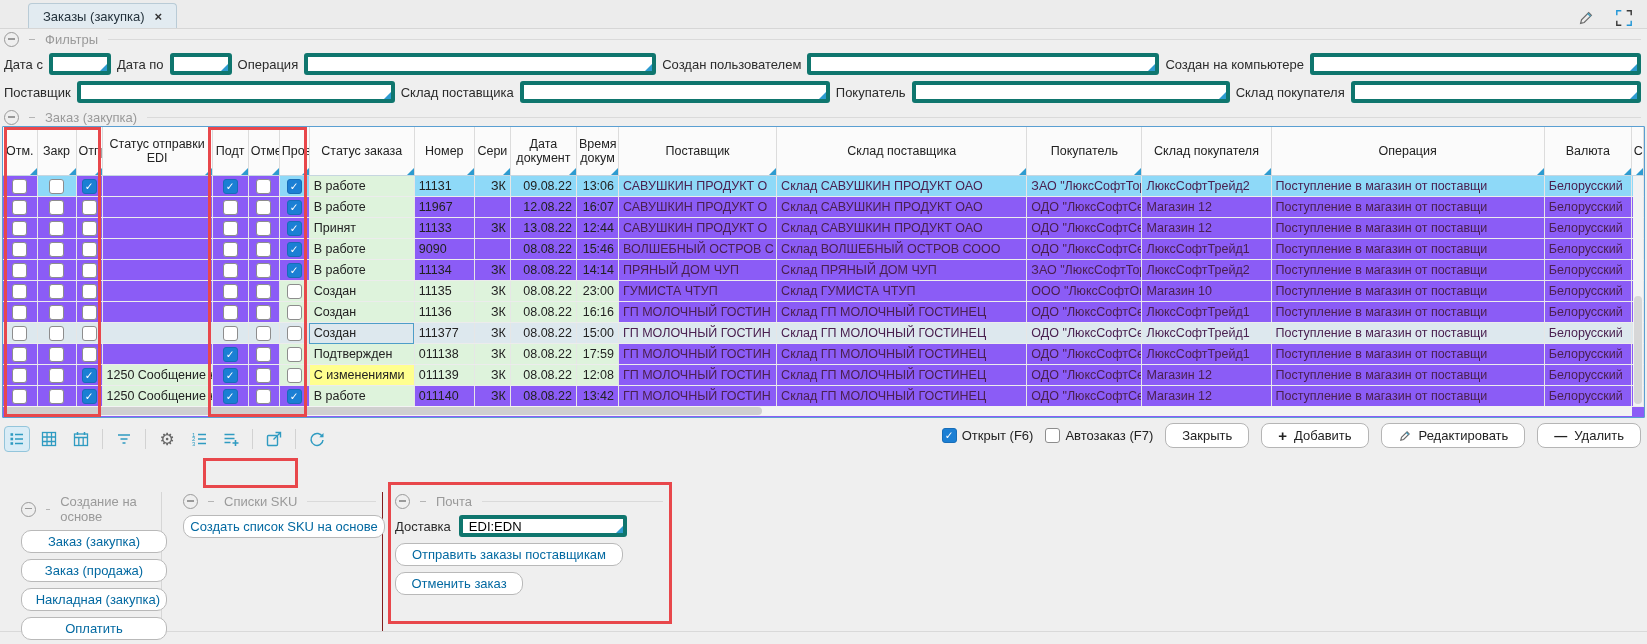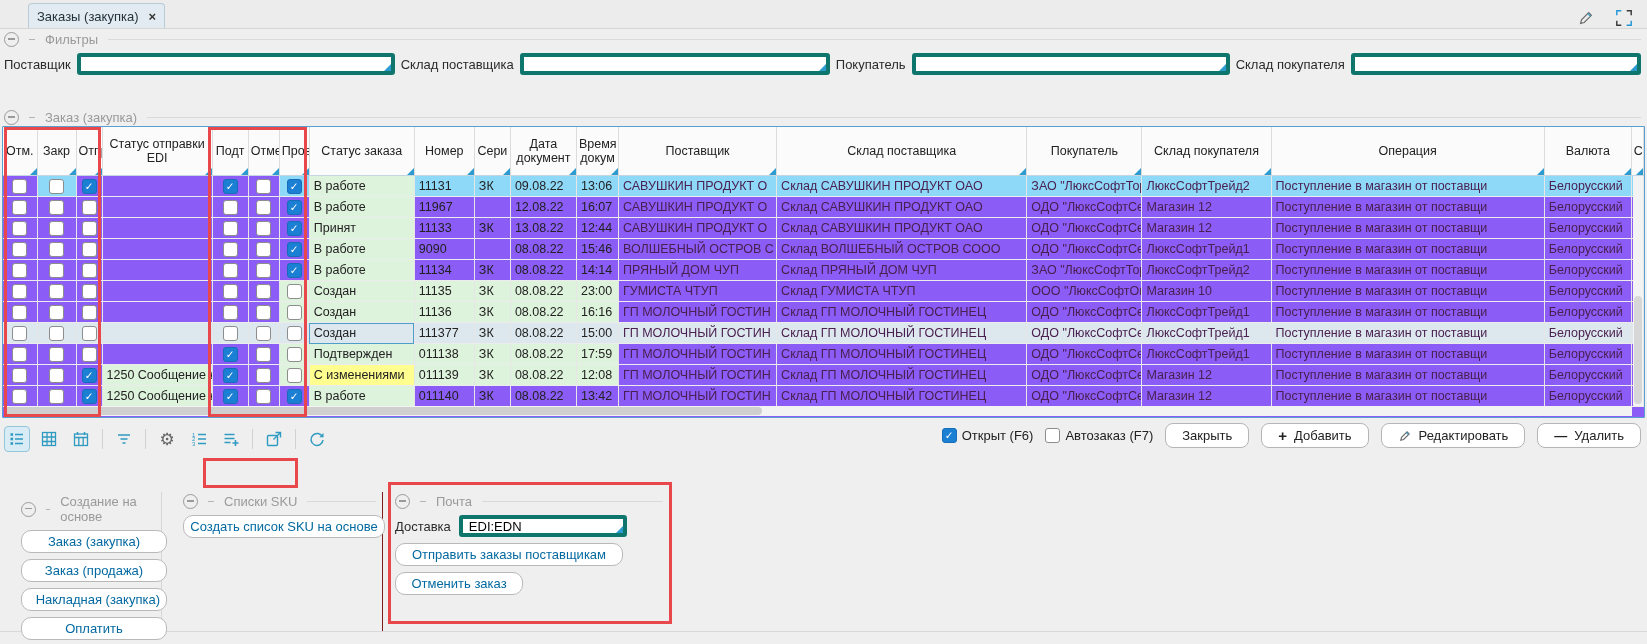--- a/index.html
+++ b/index.html
@@ -1,21 +1,21 @@
 <!DOCTYPE html>
 <html><head>
 <meta charset="utf-8">
 <style>
   html,body{margin:0;padding:0}
   .screen{position:relative;width:1647px;height:644px;background:#efefef;
     font-family:"Liberation Sans",sans-serif;font-size:13px;color:#222;overflow:hidden}
 
   
   .tabbar{position:absolute;left:0;top:0;right:0;height:28px;background:#ececec;border-bottom:1px solid #d6d6d6}
-  .doc-tab{position:absolute;left:28px;top:3px;height:24px;padding:0 8px;background:#e2ebf1;
+  .doc-tab{position:absolute;left:28px;top:3px;height:24px;padding:0 14px;background:#e2ebf1;
     border:1px solid #b9cbd6;border-bottom:none;border-radius:4px 4px 0 0;display:flex;align-items:center;gap:10px;color:#24323c}
   .tab-close{font-weight:bold;color:#333}
   .corner-icons{position:absolute;right:10px;top:5px;display:flex;gap:12px;align-items:center}
 
   
   .sect{display:flex;align-items:center;gap:10px;color:#9a9a9a}
   .collapse{width:13px;height:13px;border:1px solid #9a9a9a;border-radius:50%;position:relative;flex:none}
   .collapse::after{content:"";position:absolute;left:3px;right:3px;top:5px;height:1.5px;background:#9a9a9a}
   .sect .dash{width:6px;height:1px;background:#b5b5b5}
   .sect .line{flex:1;height:1px;background:#dadada}
@@ -35,21 +35,21 @@
   .twrap{position:absolute;left:2px;top:126px;width:1643px;height:292px;background:#8b5cf6;
     border:1px solid #5a9fd2;border-radius:1px;overflow:hidden;box-sizing:border-box}
   table{border-collapse:collapse;table-layout:fixed;width:1641px;font-size:12.5px}
   th{height:48px;font-weight:normal;text-align:center;vertical-align:middle;border-right:1px solid #dcdcdc;
     border-bottom:1px solid #c6d6e0;background:#fbfbfb;position:relative;padding:0 2px;overflow:hidden;color:#222;line-height:1.15}
   th::after{content:"";position:absolute;right:0;bottom:0;border-style:solid;border-width:0 0 7px 7px;border-color:transparent transparent #2d9bd0 transparent}
   td{height:21px;border-right:1px solid #e6e6e6;border-bottom:1px solid #ececec;padding:0 4px;
     overflow:hidden;white-space:nowrap;box-sizing:border-box;font-size:12.5px}
   td.c{text-align:center;padding:0}
   td.plum{color:#4a2050}
-  td.ctr{text-align:left}
+  td.ctr{text-align:right}
   .bg-cyan{background:#8ed9f8}
   .bg-green{background:#def3dc}
   .bg-yellow{background:#ffff8f}
   .bg-sel{background:#dde8ee}
   td.focus{outline:1px solid #4e9ec9;outline-offset:-1px}
   .cb{display:inline-block;width:13px;height:13px;border:1px solid #8d8d8d;border-radius:3px;background:#fff;
     vertical-align:middle;line-height:13px;font-size:10.5px;flex:none}
   .cb.on{background:#1b7fd4;border-color:#176db8;color:#fff}
   .cb.on::after{content:"\2713";display:block;text-align:center;line-height:13px}
   .vscroll{position:absolute;right:1px;top:49px;bottom:11px;width:10px;background:#f3f3f3}
@@ -118,20 +118,42 @@
     </div>
   </div>
 
   <div class="filters">
     <div class="sect">
       <span class="collapse"></span>
       <span class="dash"></span>
       <span>Фильтры</span>
       <span class="line"></span>
     </div>
+    <div class="frow" id="frow1">
+        <span class="flabel">Дата с</span>
+        <span class="inp" style="width: 62px;">
+          <input style="">
+        </span>
+        <span class="flabel">Дата по</span>
+        <span class="inp" style="width: 62px;">
+          <input style="">
+        </span>
+        <span class="flabel">Операция</span>
+        <span class="inp" style="width: 352px;">
+          <input style="">
+        </span>
+        <span class="flabel">Создан пользователем</span>
+        <span class="inp" style="width: 352px;">
+          <input style="">
+        </span>
+        <span class="flabel">Создан на компьютере</span>
+        <span class="inp flex">
+          <input style="">
+        </span>
+      </div>
     <div class="frow" id="frow2">
         <span class="flabel">Поставщик</span>
         <span class="inp" style="width: 318px;">
           <input style="">
         </span>
         <span class="flabel">Склад поставщика</span>
         <span class="inp" style="width: 310px;">
           <input style="">
         </span>
         <span class="flabel">Покупатель</span>

